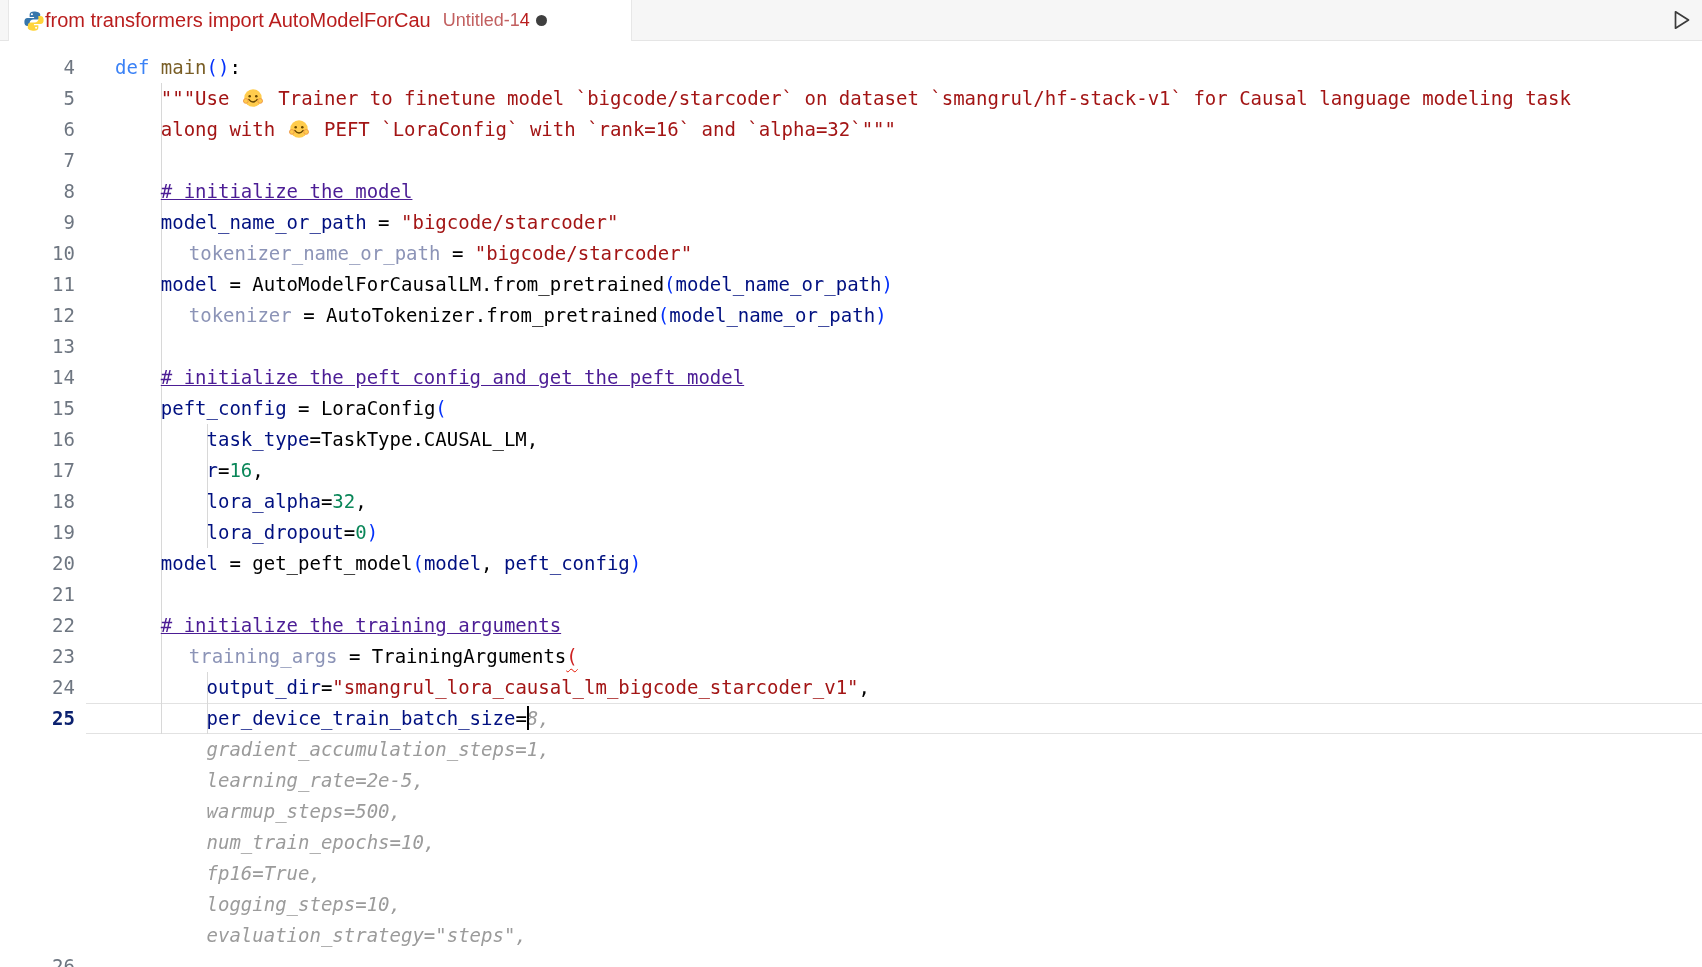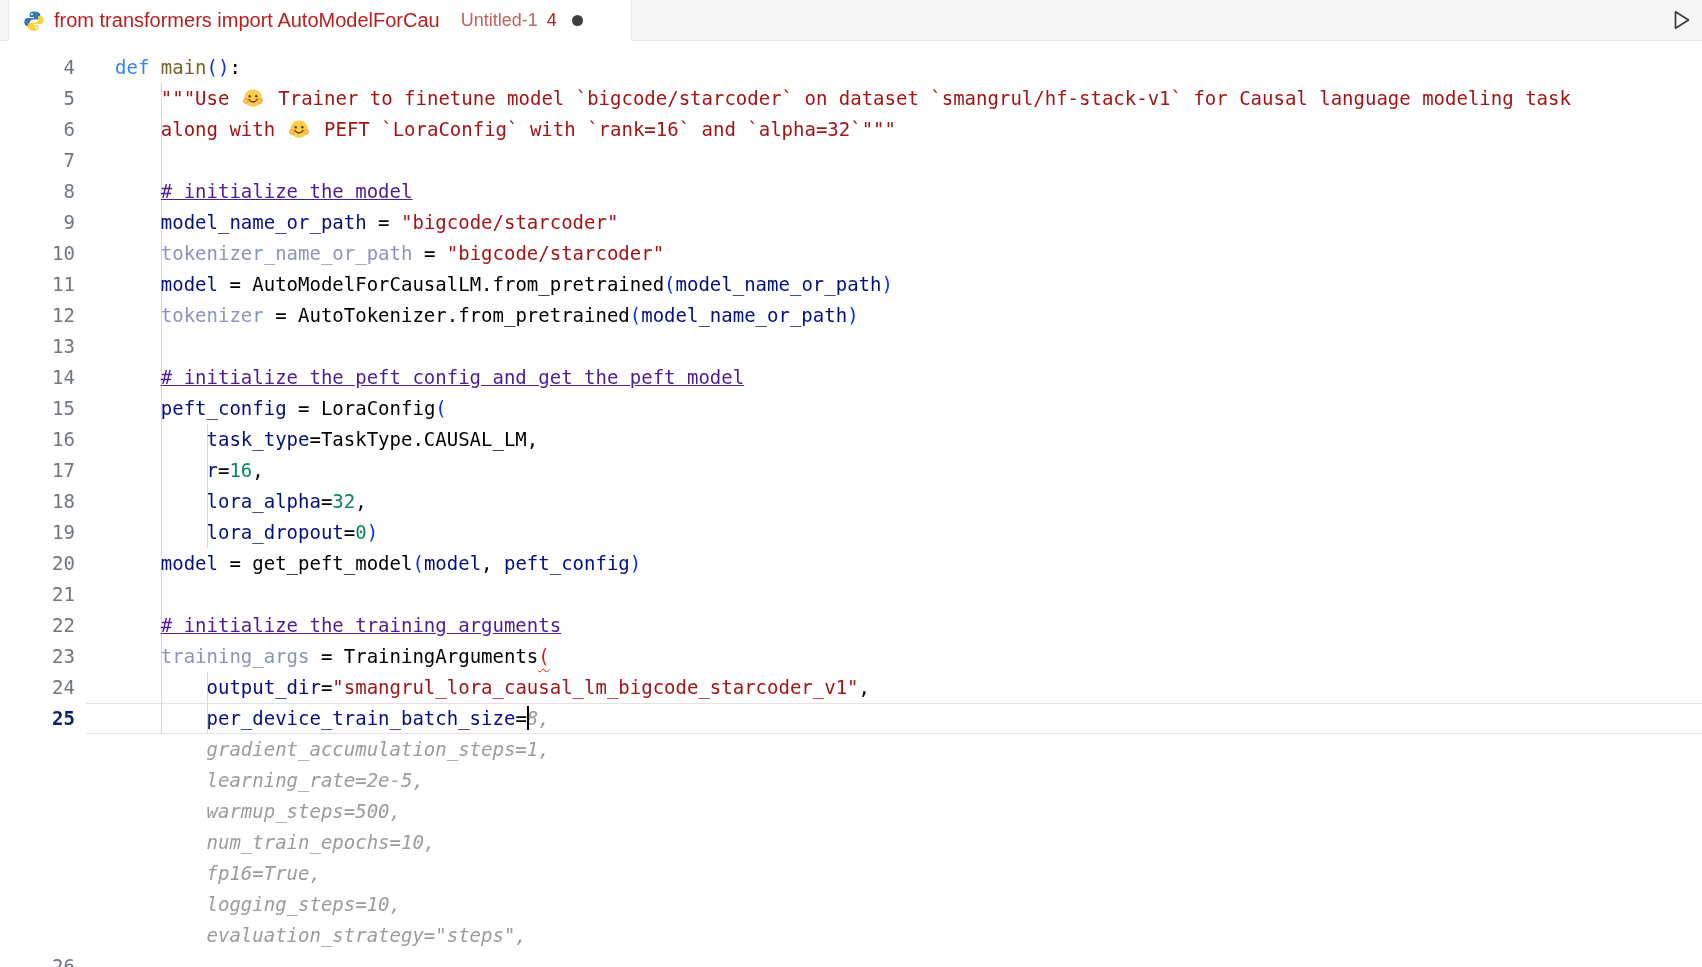--- a/index.html
+++ b/index.html
@@ -2,21 +2,21 @@
 <html><head>
 <meta charset="utf-8">
 <style>
   * { margin:0; padding:0; box-sizing:border-box; }
   html,body { width:1702px; height:967px; overflow:hidden; background:#fff; }
   body { font-family:"Liberation Sans", sans-serif; }
 
   
   .tabbar { display:flex; height:41px; background:#f6f6f6; border-bottom:1px solid #e5e5e5; align-items:stretch; }
   .tabbar .lspace { width:8px; flex:none; }
-  .tab { position:relative; display:flex; align-items:center; gap:9px; width:624px; flex:none;
+  .tab { position:relative; display:flex; align-items:center; gap:0; width:624px; flex:none;
          background:#fff; border-left:1px solid #e7e7e7; border-right:1px solid #e7e7e7;
          margin-bottom:-1px; padding:0 14px; cursor:pointer; }
   .tab-title { color:#b91d1d; font-size:20px; white-space:nowrap; }
   .tab-desc  { color:#c express;margin-left:12px; }
   .tab-desc  { color:#c26060; font-size:18px; white-space:nowrap; }
   .tab-count { color:#b91d1d; font-size:18px; }
   .dirty-dot { width:11px; height:11px; border-radius:50%; background:#3f3f3f; margin-left:6px; flex:none; }
   .tab-rest { flex:1; display:flex; align-items:center; justify-content:flex-end; padding-right:6px; }
   .runbtn { width:30px; height:30px; display:flex; align-items:center; justify-content:center; cursor:pointer; background:transparent; border:none; }
 
@@ -32,21 +32,21 @@
   .guide { position:absolute; top:0; bottom:0; width:1px; background:#d8d8d8; }
 
   .tk-k  { color:#3b82f6; }
   .tk-fn { color:#795e26; }
   .tk-b  { color:#0431fa; }
   .tk-be { color:#cd2222; text-decoration:underline; text-decoration-style:wavy;
            text-decoration-color:#e51400; text-decoration-thickness:1.4px; text-underline-offset:5px; }
   .tk-s  { color:#a31515; }
   .tk-c  { color:#4c1d95;text-decoration:underline; }
   .tk-v  { color:#001080; }
-  .tk-d  { color:#8c94b7; }
+  .tk-d  { color:#8c94b7;padding-left:28px; }
   .tk-n  { color:#098658; }
   .tk-p  { color:#000000; }
   .tk-g  { color:#9b9b9b; font-style:italic; }
 
   .emoji { display:inline-block; width:22px; height:22px; vertical-align:-4px; margin:0 3px 0 1px; }
   .emoji svg { width:22px; height:22px; display:block; }
   .cursor { display:inline-block; width:2.5px; height:24px; background:#000;
             vertical-align:-5px; margin-right:-2.5px; position:relative; z-index:2; }
 </style>
 </head>

